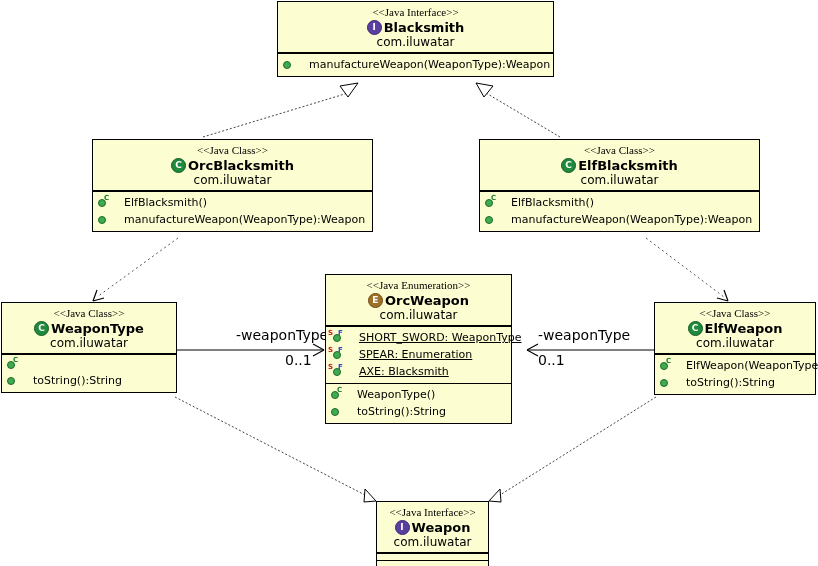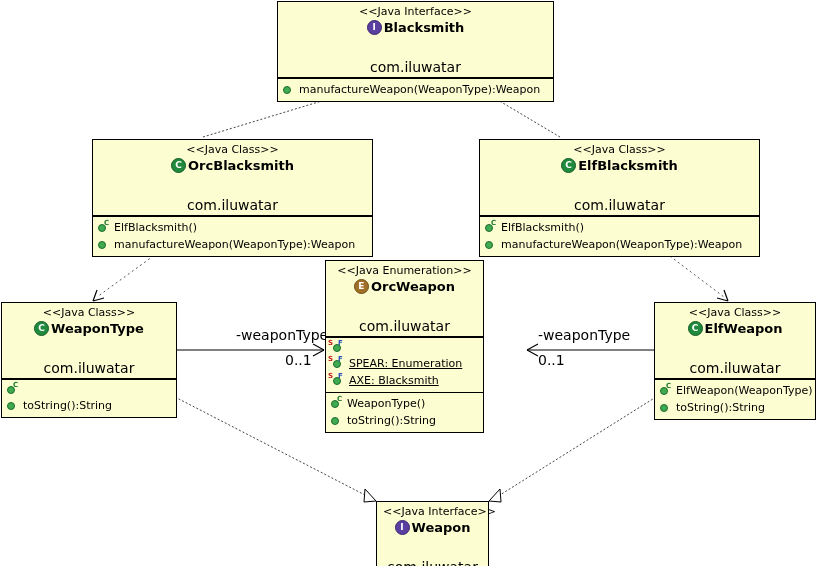--- a/index.html
+++ b/index.html
@@ -43,51 +43,51 @@
     padding: 3px 6px 4px 6px;
     text-align: center;
     border-bottom: 1px solid #000000;
     background: #fdfdd2;
   }
   .stereotype {
     font-size: 11px;
     line-height: 14px;
     color: #000000;
     white-space: nowrap;
+    font-family: Liberation Serif, serif;
   }
   .node-title {
     font-size: 13px;
     font-weight: bold;
     line-height: 17px;
     white-space: nowrap;
     display: flex;
     align-items: center;
     justify-content: center;
     gap: 2px;
   }
   .node-package {
-    font-size: 14px;
+    font-size: 12px;
     line-height: 12px;
     color: #000000;
     white-space: nowrap;
-    margin-top: 25px;
   }
 
   .compartment {
     box-sizing: border-box;
     padding: 2px 0 3px 0;
     border-top: 1px solid #000000;
     background: #fdfdd2;
   }
   .compartment.empty { height: 7px; padding: 0; }
 
   .member {
     display: flex;
     align-items: center;
-    gap: 3px;
+    gap: 13px;
     padding: 1px 4px 1px 4px;
     font-size: 11px;
     line-height: 15px;
     white-space: nowrap;
   }
   .member-label { display: inline-block; }
   .member-label.static-final {
     text-decoration: underline;
   }
 
@@ -313,36 +313,37 @@
       </div>
       <div class="member">
         <span class="mem-icon">
           <span class="dot"></span>
         </span>
         <span class="member-label">toString():String</span>
       </div>
     </div>
   </div>
 
-  <div class="uml-node" style="left:325px; top:260px; width:159px;">
+  <div class="uml-node" style="left:325px; top:274px; width:187px;">
     <div class="node-header">
       <div class="stereotype">&lt;&lt;Java Enumeration&gt;&gt;</div>
       <div class="node-title">
         <span class="type-icon enum">E</span>
         <span>OrcWeapon</span>
       </div>
       <div class="node-package">com.iluwatar</div>
     </div>
     <div class="compartment">
       <div class="member">
         <span class="mem-icon static-final">
           <span class="pre-s">S</span>
             <span class="dot"></span>
             <span class="sup-f">F</span>
         </span>
+        <span class="member-label static-final">SHORT_SWORD: WeaponType</span>
       </div>
       <div class="member">
         <span class="mem-icon static-final">
           <span class="pre-s">S</span>
             <span class="dot"></span>
             <span class="sup-f">F</span>
         </span>
         <span class="member-label static-final">SPEAR: Enumeration</span>
       </div>
       <div class="member">

